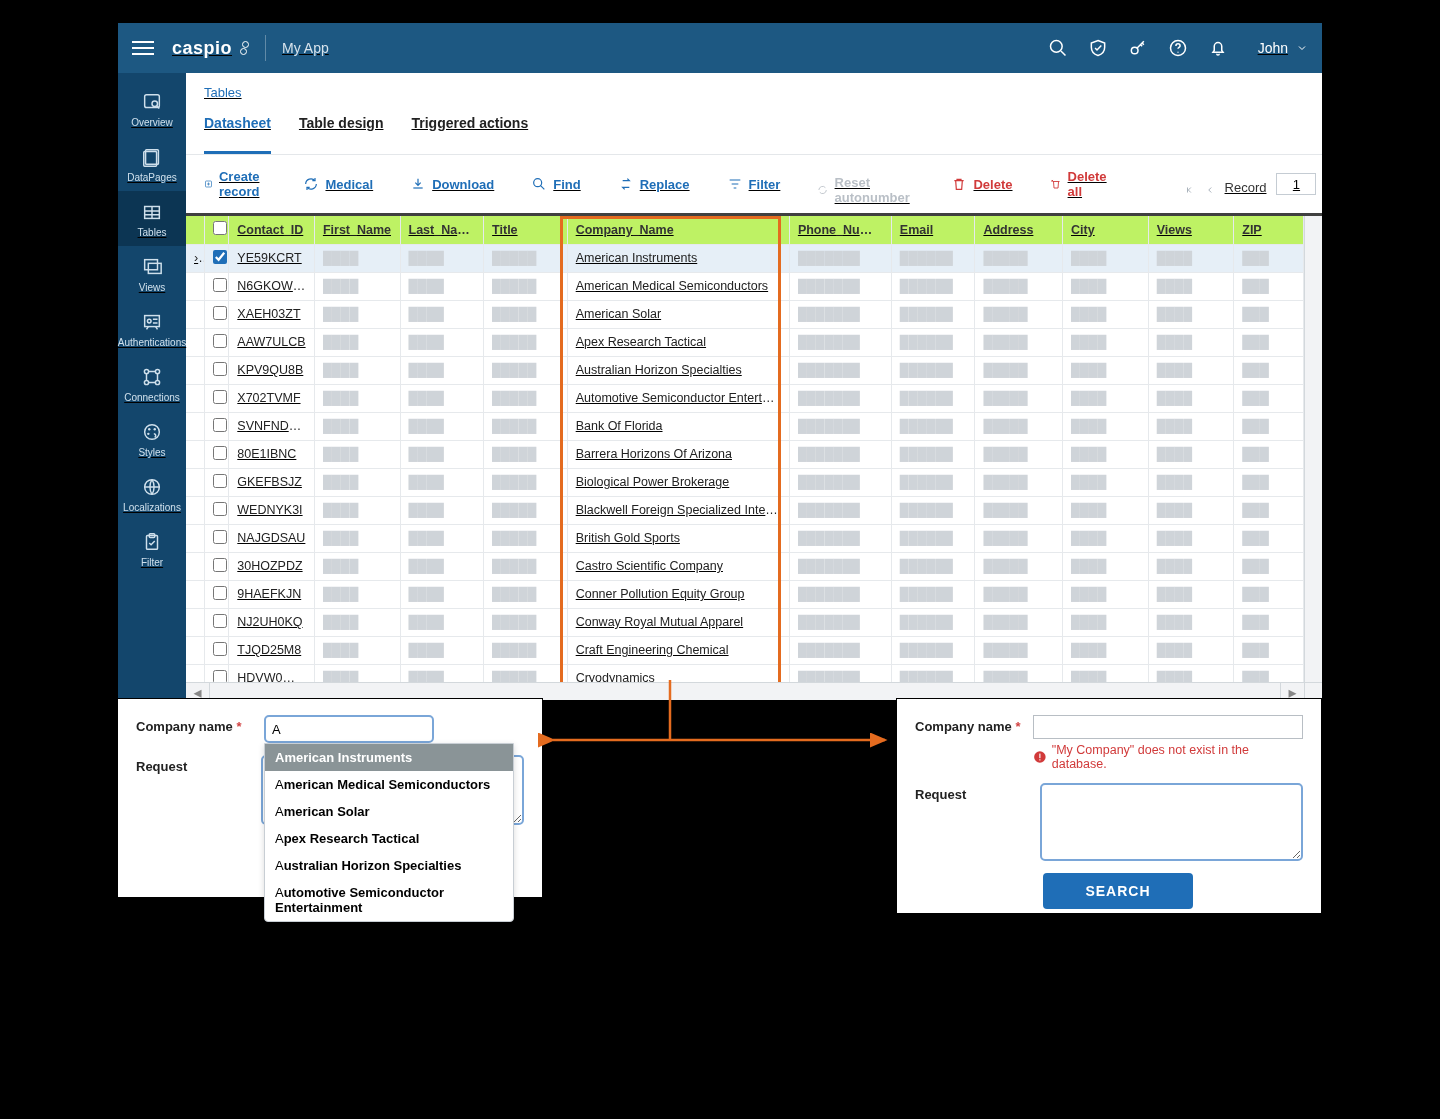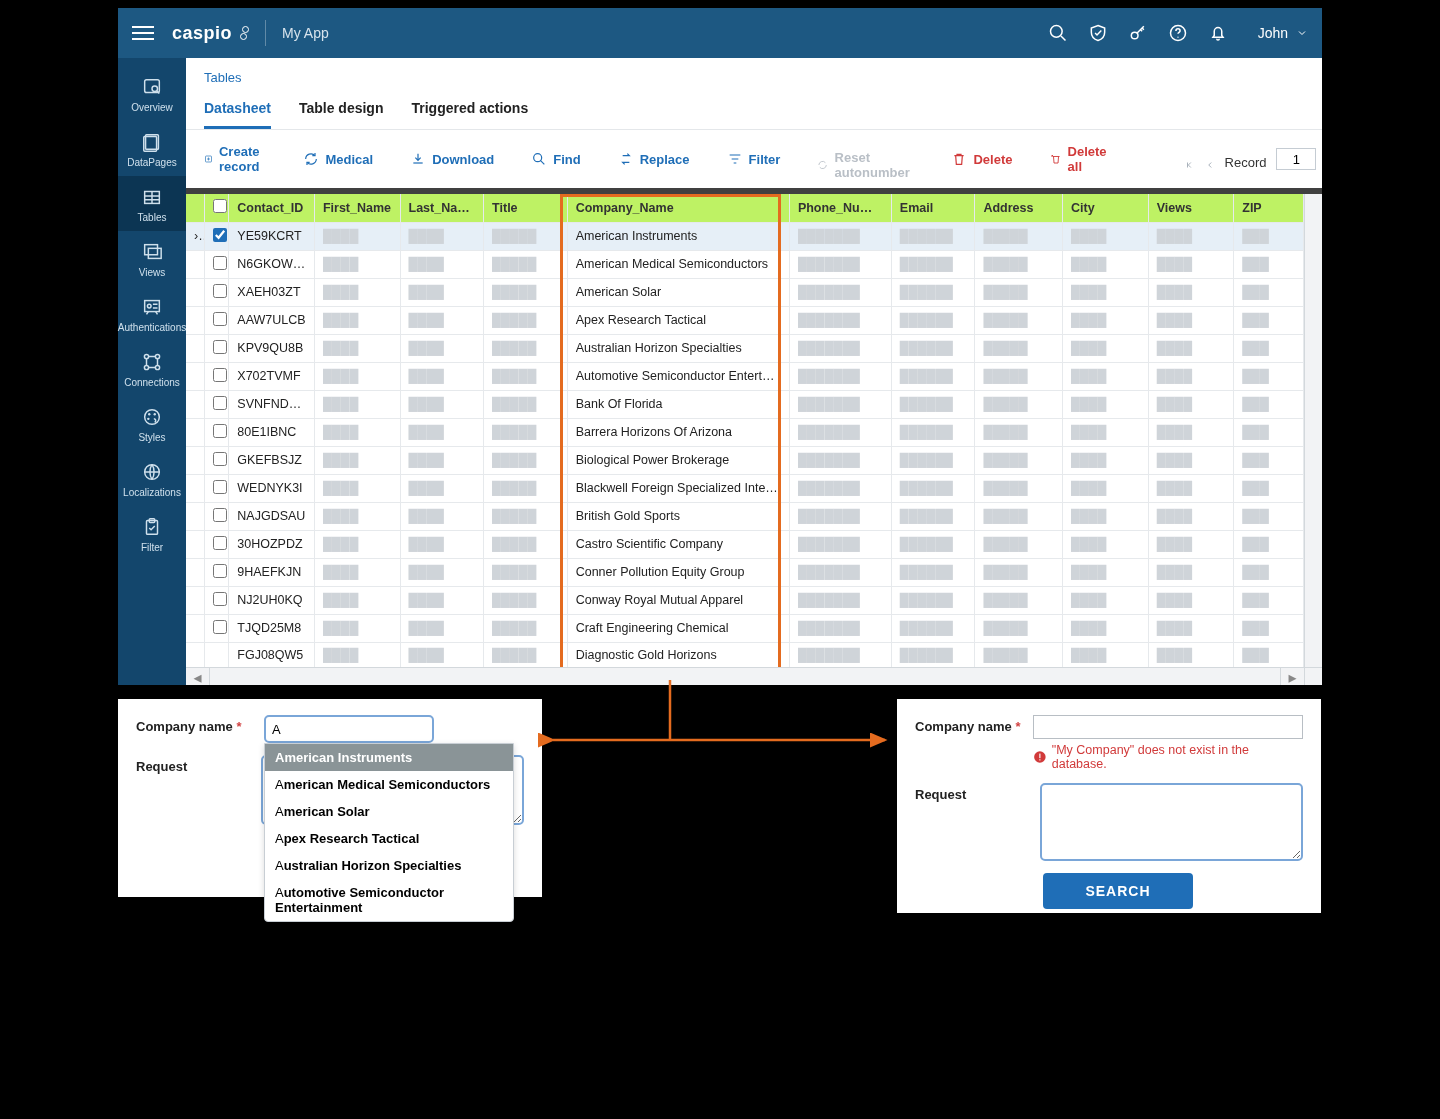--- a/index.html
+++ b/index.html
@@ -1,20 +1,20 @@
 <!DOCTYPE html>
 <html><head>
 <meta charset="utf-8">
 <style>
   * { box-sizing: border-box; margin: 0; padding: 0; font-family: -apple-system, BlinkMacSystemFont, "Segoe UI", Arial, sans-serif; }
   body { background: #000; width: 1440px; height: 1119px; position: relative; }
   .stage { position: absolute; left: 110px; top: 0; width: 1220px; background: #fff; }
 
   
-  .app { position: absolute; left: 7px; top: 7px; width: 1206px; height: 679px; background:#fff; border:1px solid #000; }
+  .app { position: absolute; left: 7px; top: 22px; width: 1206px; height: 679px; background:#fff; border:1px solid #000;text-decoration:underline; }
   .topbar { height: 50px; background:#1d5882; display:flex; align-items:center; padding:0 14px; color:#fff; }
   .hamburger-icon { width:22px; height:14px; position:relative; margin-right:18px; cursor:pointer; }
   .hamburger-icon span { display:block; position:absolute; left:0; right:0; height:2px; background:#fff; }
   .hamburger-icon span:nth-child(1){top:0;} .hamburger-icon span:nth-child(2){top:6px;} .hamburger-icon span:nth-child(3){top:12px;}
   .logo { font-size:18px; font-weight:600; letter-spacing:0.5px; color:#fff; display:flex; align-items:center; gap:3px; }
   .logo-dots { display:inline-block; width:14px; height:14px; position:relative; }
   .logo-dots::before, .logo-dots::after { content:""; position:absolute; width:5px; height:5px; border:1.5px solid #fff; border-radius:50%; }
   .logo-dots::before{ top:0; right:0; } .logo-dots::after{ bottom:0; left:5px; }
   .topbar-divider { width:1px; height:26px; background:rgba(255,255,255,.3); margin:0 16px; }
   .app-name { font-size:14px; color:#d7e3ec; }
@@ -30,23 +30,23 @@
   .nav-item { width:100%; padding:10px 0 8px 0; text-align:center; color:#cfe0ec; font-size:10px; cursor:pointer; display:flex; flex-direction:column; align-items:center; gap:4px; }
   .nav-item.active { background:#0c3553; }
   .nav-item svg { width:22px; height:22px; fill:none; stroke:#cfe0ec; stroke-width:1.6; }
 
   
   .content { flex:1; display:flex; flex-direction:column; overflow:hidden; }
   .crumbs { padding:10px 18px 0 18px; }
   .crumbs a { color:#1f6eb7; text-decoration:none; font-size:13px; }
   .page-title { padding:2px 18px 2px 18px; font-size:20px; font-weight:700; color:#222; }
   .tabs { display:flex; gap:28px; padding:8px 18px 0 18px; border-bottom:1px solid #e4e7ea; }
-  .tab { font-size:14px; color:#222; font-weight:700; padding:6px 0 10px 0; cursor:pointer; }
+  .tab { font-size:14px; color:#222; font-weight:700; padding:6px 0 20px 0; cursor:pointer; }
   .tab.active { color:#1f6eb7; border-bottom:3px solid #1f6eb7; }
-  .toolbar { display:flex; align-items:center; gap:37px; padding:8px 18px; border-bottom:6px solid #404040; flex-wrap:nowrap; }
+  .toolbar { display:flex; align-items:center; gap:37px; padding:8px 18px; border-bottom:3px solid #404040; flex-wrap:nowrap; }
   .tbtn { display:flex; align-items:center; gap:6px; color:#1f6eb7; font-size:13px; font-weight:600; cursor:pointer; }
   .tbtn.disabled { color:#b9bfc6; cursor:default;margin-top:12px; }
   .tbtn.red { color:#d13a3a; }
   .tbtn svg { width:16px; height:16px; fill:none; stroke:currentColor; stroke-width:1.8; }
   .toolbar-spacer { flex:1; }
   .pager { display:flex; align-items:flex-end; gap:10px; font-size:13px; color:#333; }
   .pager svg { width:10px; height:10px; stroke:#98a2ad; stroke-width:2; fill:none; }
   .pager svg.on { stroke:#1f6eb7; cursor:pointer; }
   .pager input { width:40px; height:22px; border:1px solid #c5ccd3; text-align:center; font-size:13px; }
 
@@ -573,20 +573,36 @@
                   <td class="blur">███████</td>
                   <td class="blur">██████</td>
                   <td class="blur">█████</td>
                   <td class="blur">████</td>
                   <td class="blur">████</td>
                   <td class="blur">███</td>
                   <td></td>
                 </tr>
                 <tr>
                   <td class="caret-cell"></td>
+                  <td class="chkcell"><input type="checkbox" style=""></td>
+                  <td>HDVW0WSZ</td>
+                  <td class="blur">████</td>
+                  <td class="blur">████</td>
+                  <td class="blur">█████</td>
+                  <td>Cryodynamics</td>
+                  <td class="blur">███████</td>
+                  <td class="blur">██████</td>
+                  <td class="blur">█████</td>
+                  <td class="blur">████</td>
+                  <td class="blur">████</td>
+                  <td class="blur">███</td>
+                  <td></td>
+                </tr>
+                <tr>
+                  <td class="caret-cell"></td>
                   <td class="chkcell"></td>
                   <td>FGJ08QW5</td>
                   <td class="blur">████</td>
                   <td class="blur">████</td>
                   <td class="blur">█████</td>
                   <td>Diagnostic Gold Horizons</td>
                   <td class="blur">███████</td>
                   <td class="blur">██████</td>
                   <td class="blur">█████</td>
                   <td class="blur">████</td>

